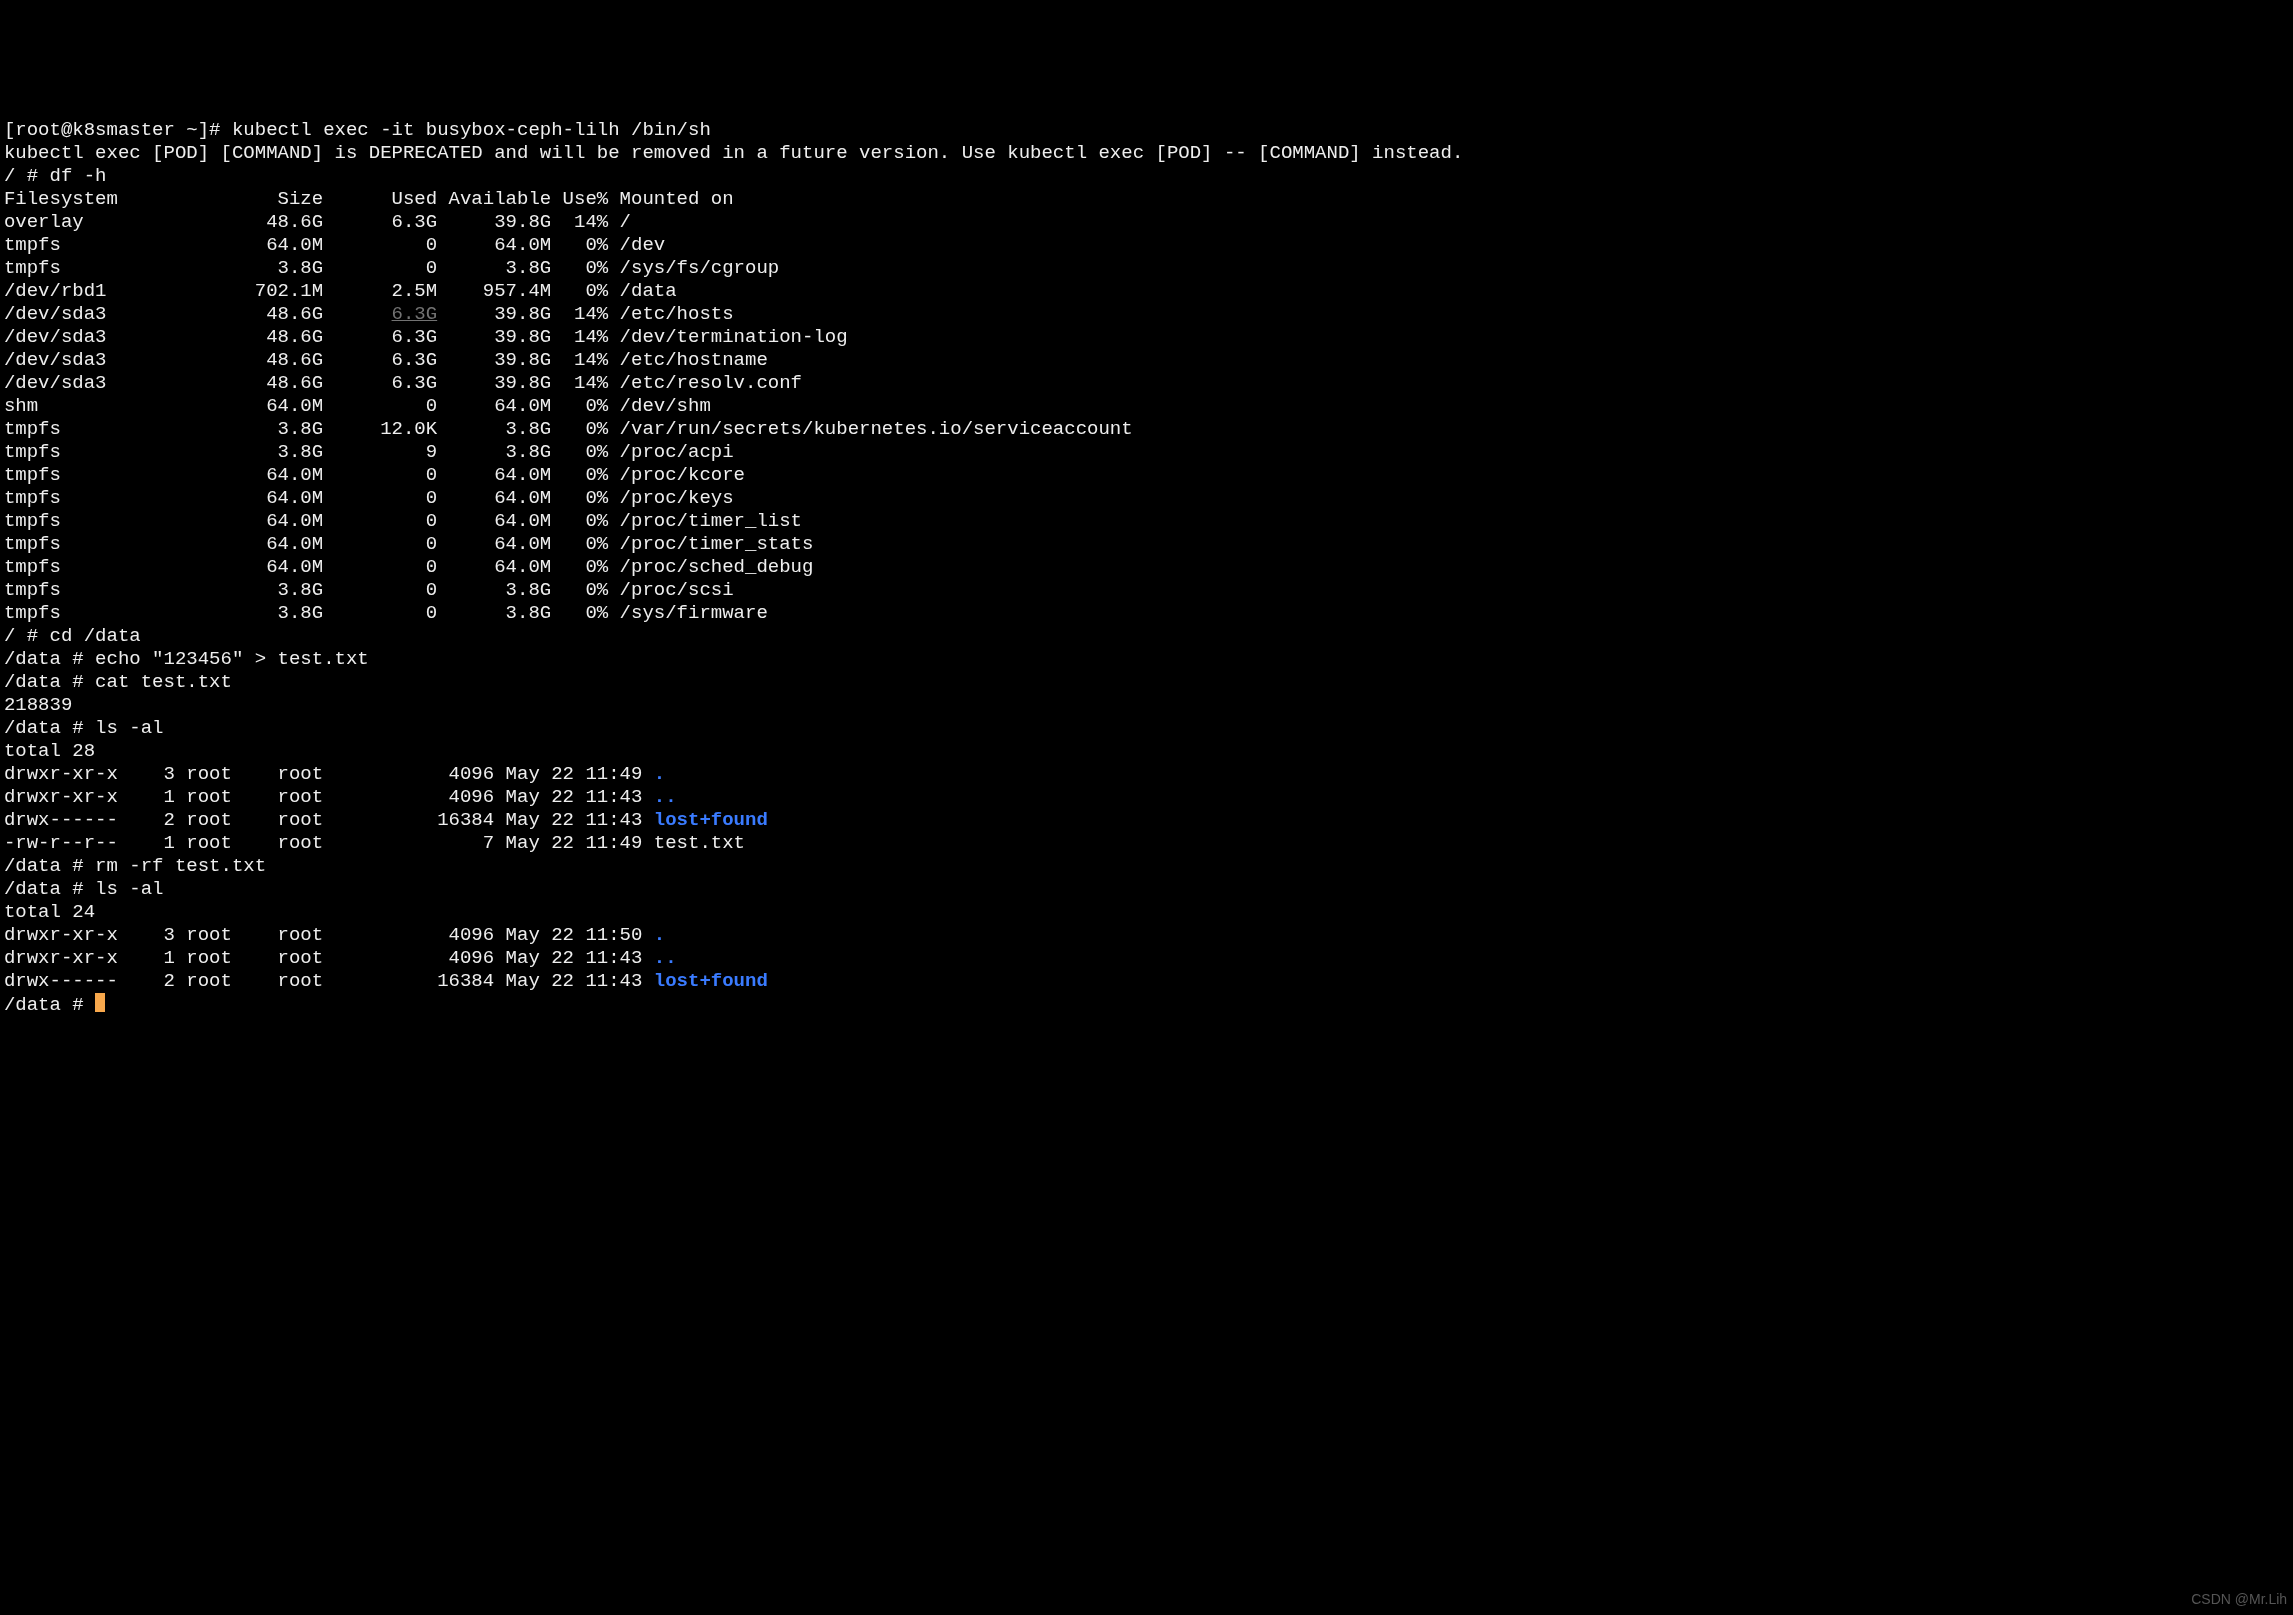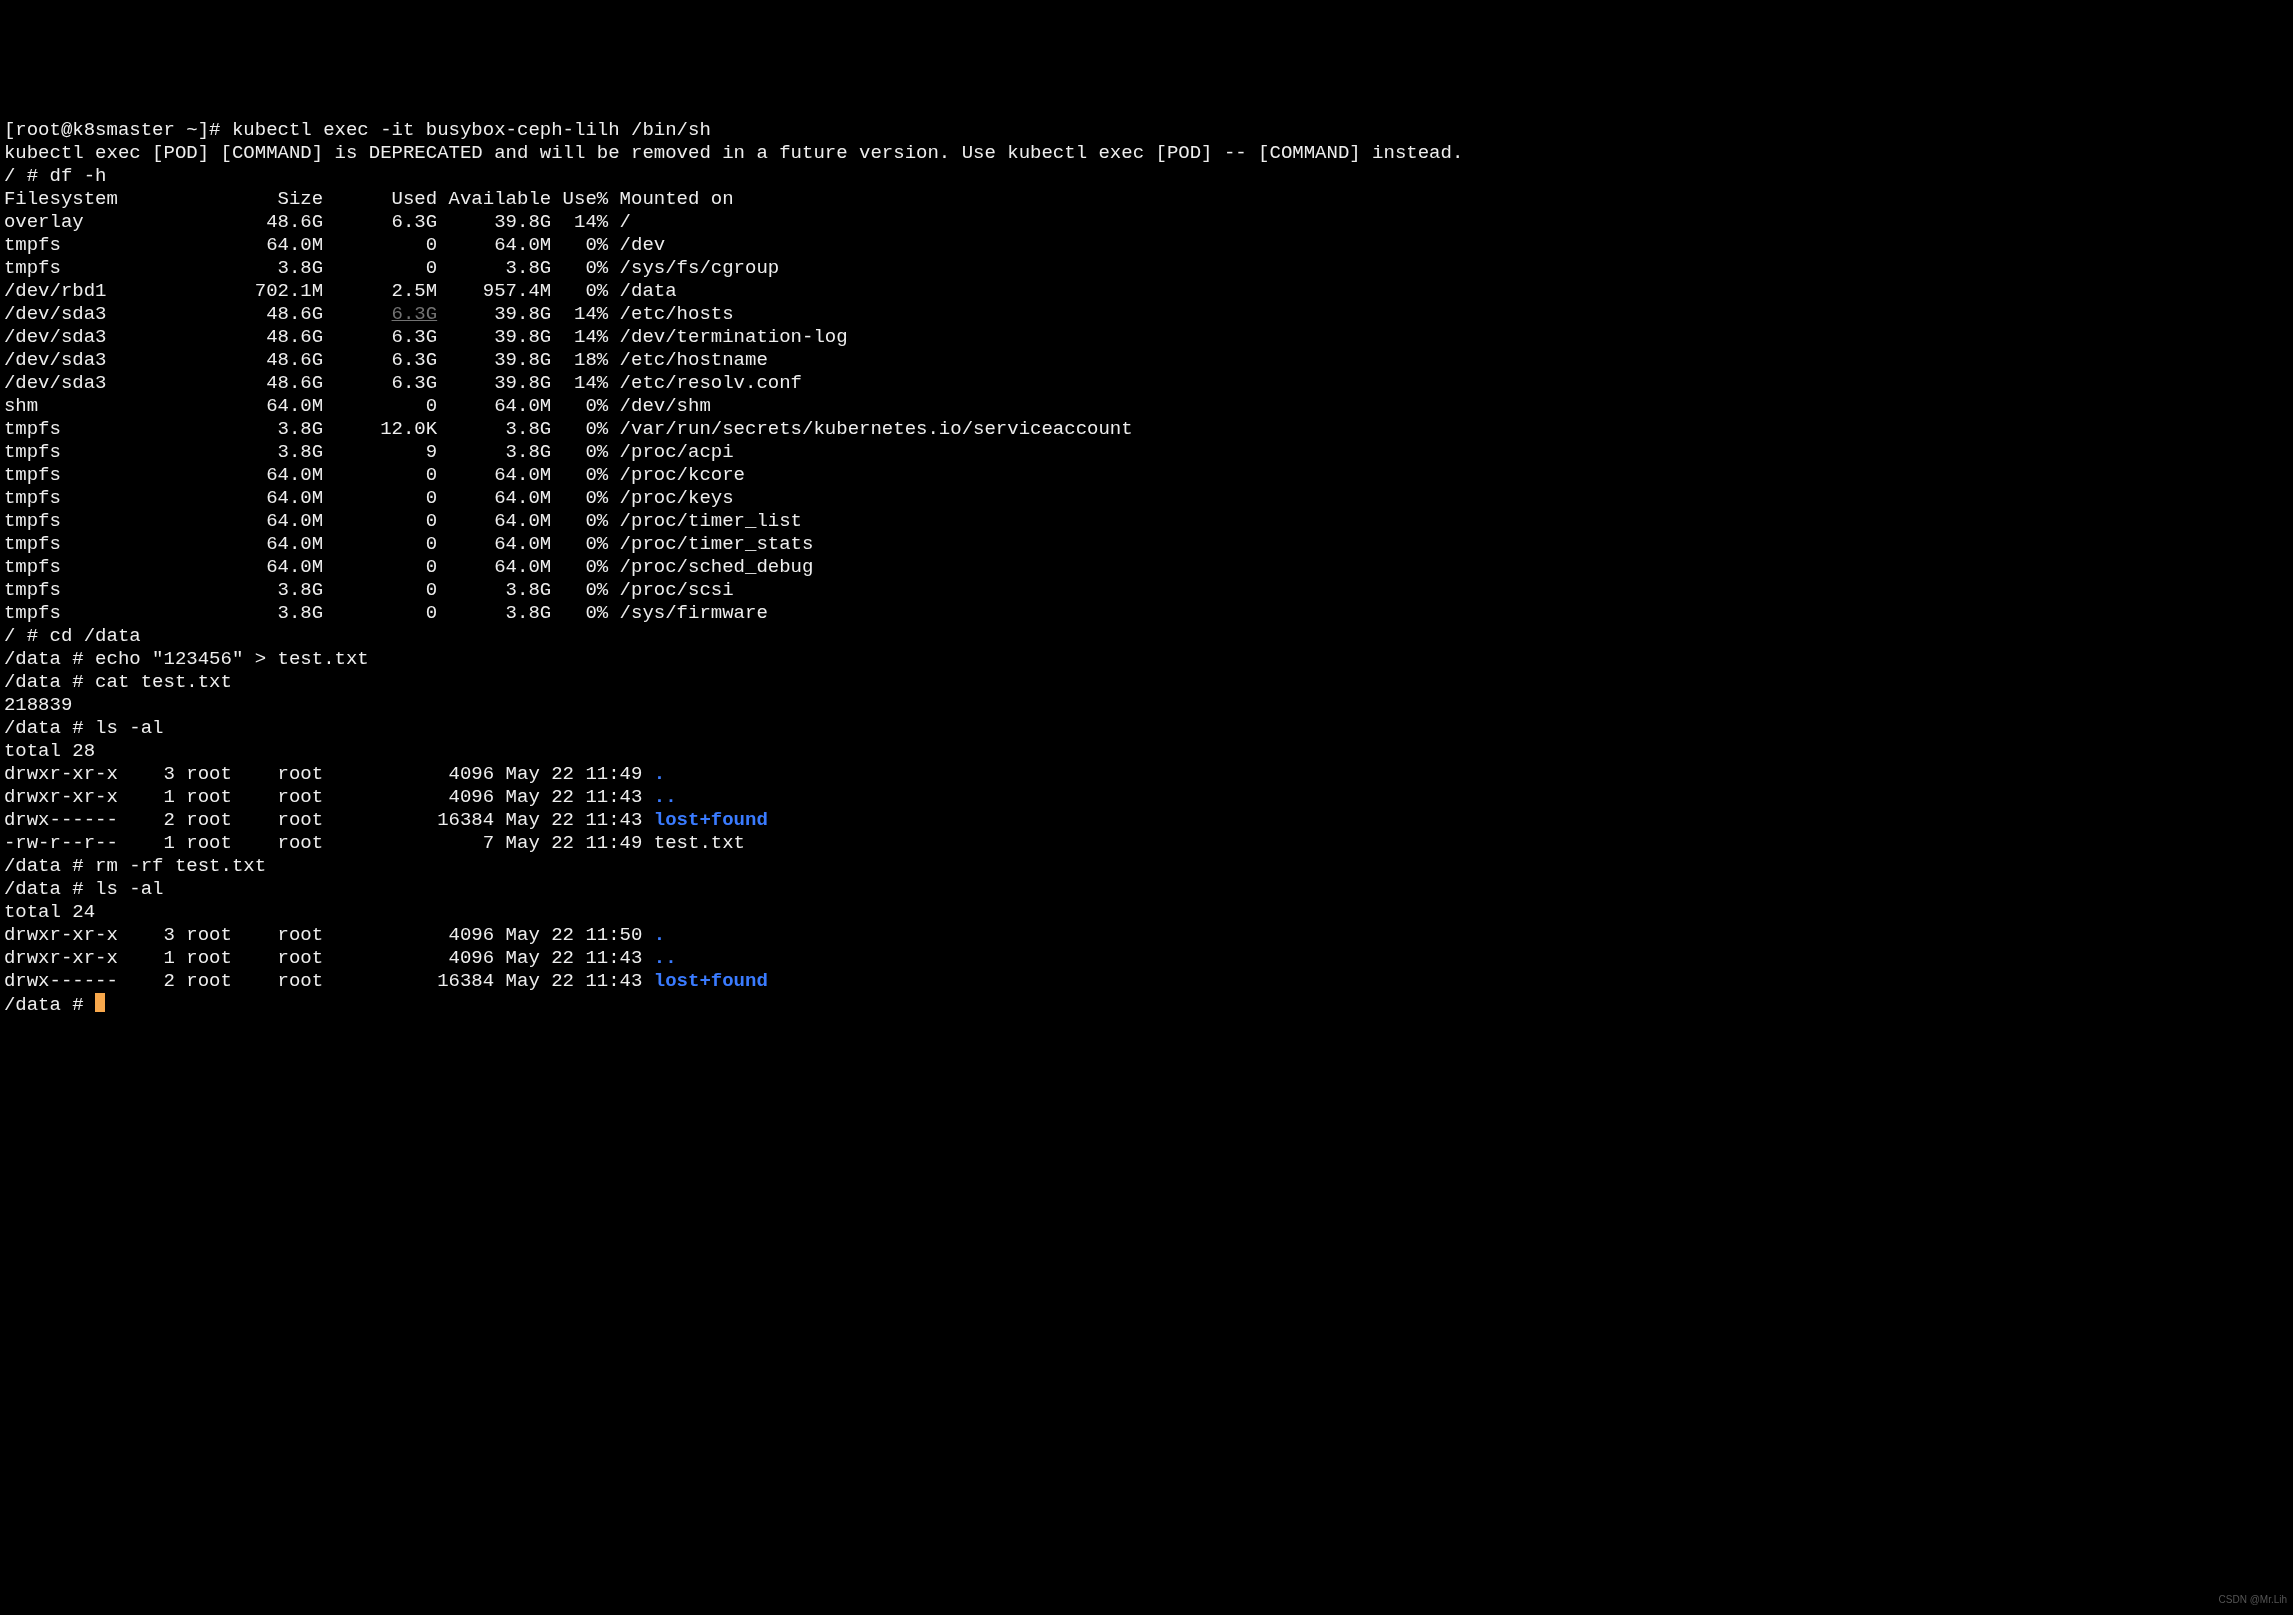--- a/index.html
+++ b/index.html
@@ -1,37 +1,37 @@
 <!DOCTYPE html>
 <html><head>
 <meta charset="utf-8">
 <style>
   html,body{margin:0;padding:0;background:#000;color:#eee;font-family:Consolas,'Courier New',monospace;font-size:19px;line-height:23px;white-space:pre;overflow:hidden;width:2294px;height:1615px}
   #term{padding:3.9px 3.9px 0 3.9px}
   .hl{color:#737373;text-decoration:underline}
   .dir{color:#3a7bff;font-weight:bold}
   .cur{display:inline-block;width:9.8px;height:19.6px;background:#f8a84c;vertical-align:-2.9px}
-  .wm{position:absolute;right:5.9px;bottom:3.9px;font-size:10px;color:#555;font-family:Arial,sans-serif;white-space:nowrap}
+  .wm{position:absolute;right:5.9px;bottom:3.9px;font-size:14px;color:#555;font-family:Arial,sans-serif;white-space:nowrap}
 </style>
 </head>
 <body>
 
 
 
 <div id="term"><span>[root@k8smaster ~]# kubectl exec -it busybox-ceph-lilh /bin/sh</span>
 <span>kubectl exec [POD] [COMMAND] is DEPRECATED and will be removed in a future version. Use kubectl exec [POD] -- [COMMAND] instead.</span>
 <span>/ # df -h</span>
 <span>Filesystem              Size      Used Available Use% Mounted on</span>
 <span>overlay                48.6G      6.3G     39.8G  14% /</span>
 <span>tmpfs                  64.0M         0     64.0M   0% /dev</span>
 <span>tmpfs                   3.8G         0      3.8G   0% /sys/fs/cgroup</span>
 <span>/dev/rbd1             702.1M      2.5M    957.4M   0% /data</span>
 <span>/dev/sda3              48.6G      <span class="hl">6.3G</span>     39.8G  14% /etc/hosts</span>
 <span>/dev/sda3              48.6G      6.3G     39.8G  14% /dev/termination-log</span>
-<span>/dev/sda3              48.6G      6.3G     39.8G  18% /etc/hostname</span>
+<span>/dev/sda3              48.6G      6.3G     39.8G  14% /etc/hostname</span>
 <span>/dev/sda3              48.6G      6.3G     39.8G  14% /etc/resolv.conf</span>
 <span>shm                    64.0M         0     64.0M   0% /dev/shm</span>
 <span>tmpfs                   3.8G     12.0K      3.8G   0% /var/run/secrets/kubernetes.io/serviceaccount</span>
 <span>tmpfs                   3.8G         9      3.8G   0% /proc/acpi</span>
 <span>tmpfs                  64.0M         0     64.0M   0% /proc/kcore</span>
 <span>tmpfs                  64.0M         0     64.0M   0% /proc/keys</span>
 <span>tmpfs                  64.0M         0     64.0M   0% /proc/timer_list</span>
 <span>tmpfs                  64.0M         0     64.0M   0% /proc/timer_stats</span>
 <span>tmpfs                  64.0M         0     64.0M   0% /proc/sched_debug</span>
 <span>tmpfs                   3.8G         0      3.8G   0% /proc/scsi</span>

